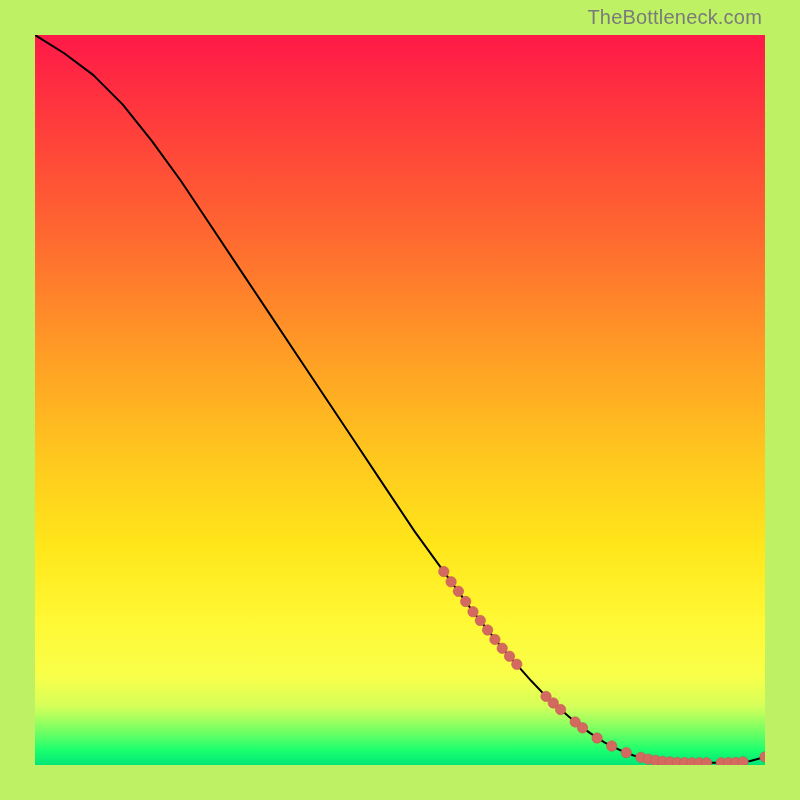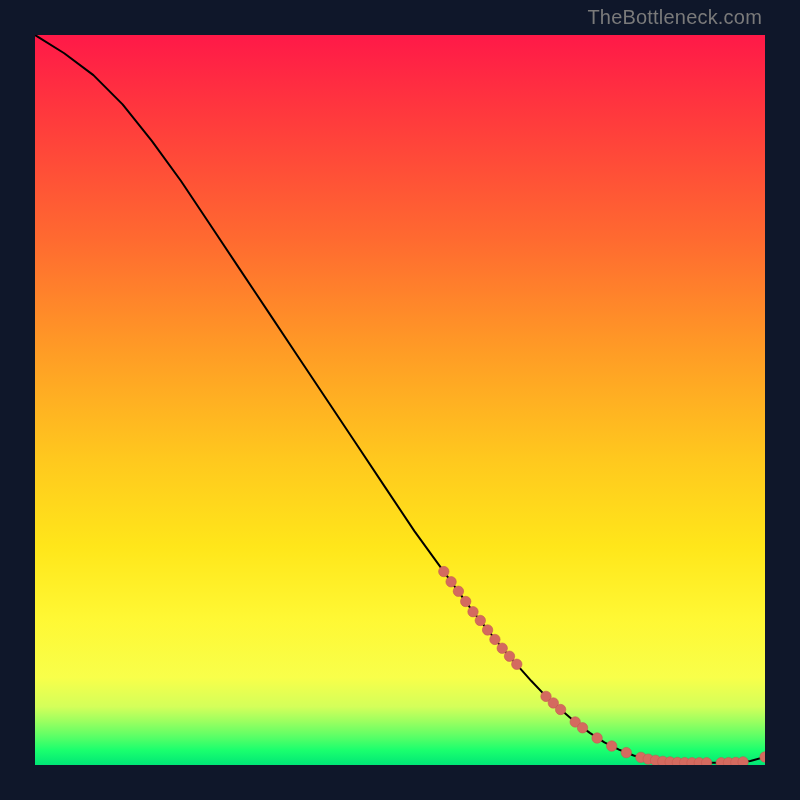--- a/index.html
+++ b/index.html
@@ -8,21 +8,21 @@
     width: 800px;
     height: 800px;
     background: #000;
     overflow: hidden;
     font-family: Arial, Helvetica, sans-serif;
   }
   .frame {
     position: relative;
     width: 800px;
     height: 800px;
-    background: #0f172a;
+    background: #bef264;
   }
   .plot-area {
     position: absolute;
     left: 35px;
     top: 35px;
     width: 730px;
     height: 730px;
     
     background: linear-gradient(
       to bottom,

